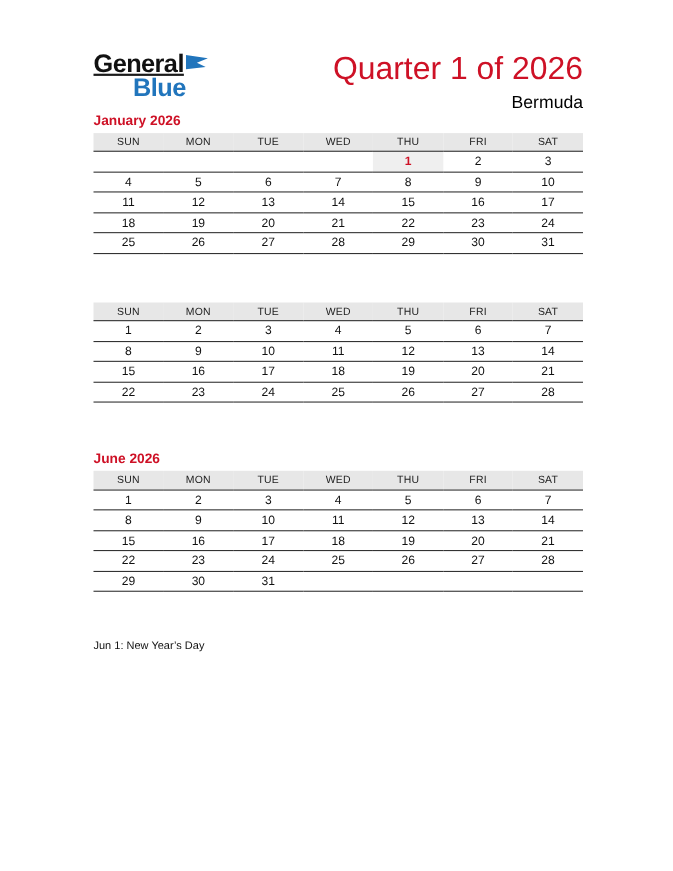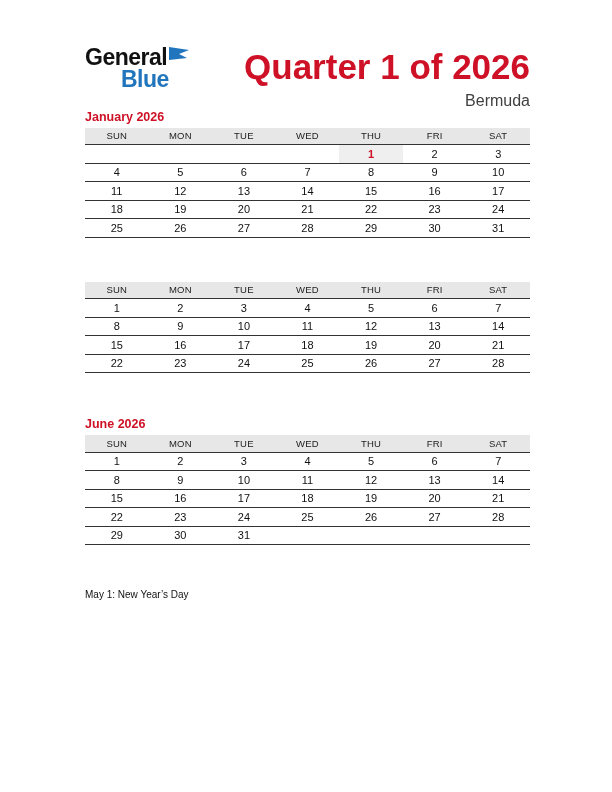--- a/index.html
+++ b/index.html
@@ -4,27 +4,27 @@
 <style>
   * { margin:0; padding:0; box-sizing:border-box; }
   html,body { background:#ffffff; }
   body { font-family:"Liberation Sans", sans-serif; color:var(--text,#1a1a1a); }
   .page {
     width:612px; height:792px; margin:0 auto; background:#fff;
     position:relative; padding:46px 82px 0 85px;
   }
   .header { display:flex; justify-content:space-between; align-items:flex-start; }
   .logo { line-height:1; }
-  .logo-line1 { display:flex; align-items:flex-start; }
+  .logo-line1 { display:flex; align-items:flex-end;text-decoration:underline; }
   .logo-general { font-size:23px; font-weight:bold; color:#111; letter-spacing:-0.5px; }
   .logo-flag { margin-left:2px; margin-top:0px; }
   .logo-blue { font-size:23px; font-weight:bold; color:var(--brand-blue,#2175BC); margin-left:36px; margin-top:-1px; letter-spacing:-0.5px; }
   .title-block { text-align:right; padding-top:2px; }
-  .page-title { color:var(--accent-red,#CE1126); font-size:35px; font-weight:bold; line-height:1.1; }
-  .subtitle { font-size:16px; color:#404040; margin-top:5px; font-weight:500; }
+  .page-title { color:var(--accent-red,#CE1126); font-size:29px; font-weight:normal; line-height:1.1; }
+  .subtitle { font-size:16px; color:#000000; margin-top:5px; font-weight:500; }
 
   #months { }
   .month { margin-bottom:44px; }
   .month-title { color:var(--accent-red,#CE1126); font-size:12.5px; font-weight:bold; margin-bottom:4px; }
   table { width:100%; border-collapse:collapse; table-layout:fixed; }
   th {
     background:var(--header-gray,#E7E7E7); font-size:9.5px; font-weight:normal;
     height:17px; text-align:center; border-bottom:1px solid var(--line,#333);
     color:#222; letter-spacing:0.2px;
   }
@@ -233,15 +233,15 @@
               <td></td>
               <td></td>
               <td></td>
               <td></td>
             </tr>
           </tbody>
         </table>
       </section>
     </div>
 
-  <div class="footnote">May 1: New Year’s Day</div>
+  <div class="footnote">Jun 1: New Year’s Day</div>
 
 </div>
 
 </body></html>

